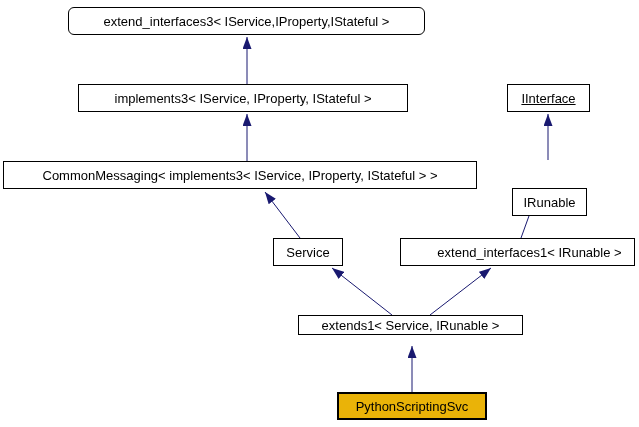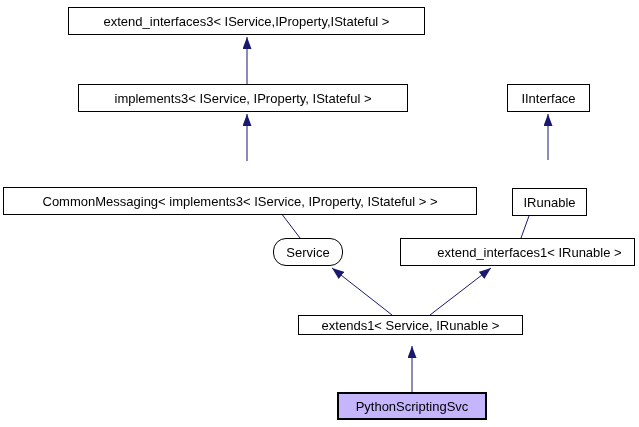--- a/index.html
+++ b/index.html
@@ -30,31 +30,31 @@
     box-sizing: border-box;
     border: 1px solid #000000;
     background: #ffffff;
     display: flex;
     align-items: center;
     justify-content: center;
     white-space: nowrap;
     cursor: pointer;
   }
   .node.highlight {
-    background: #c4b5fd;
+    background: #eab308;
     border-width: 2px;
     cursor: default;
   }
   
-  .n-extend3  { left: 68px;  top: 7px;   width: 357px; height: 28px; }
+  .n-extend3  { left: 68px;  top: 7px;   width: 357px; height: 28px; border-radius: 6px; }
   .n-impl3    { left: 78px;  top: 84px;  width: 330px; height: 28px; }
-  .n-iiface   { left: 507px; top: 84px;  width: 83px;  height: 28px; }
-  .n-commsg   { left: 3px;   top: 161px; width: 474px; height: 28px; margin-top: 26px; }
+  .n-iiface   { left: 507px; top: 84px;  width: 83px;  height: 28px; text-decoration: underline; }
+  .n-commsg   { left: 3px;   top: 161px; width: 474px; height: 28px; }
   .n-irun     { left: 512px; top: 160px; width: 75px;  height: 28px; margin-top: 28px; }
-  .n-service  { left: 273px; top: 238px; width: 70px;  height: 28px; border-radius: 13px; }
+  .n-service  { left: 273px; top: 238px; width: 70px;  height: 28px; }
   .n-extend1  { left: 400px; top: 238px; width: 235px; height: 28px; padding-left: 24px; }
   .n-extends1 { left: 298px; top: 315px; width: 225px; height: 20px; }
   .n-pysvc    { left: 337px; top: 392px; width: 150px; height: 28px; }
 </style>
 </head>
 <body>
 
 <div class="diagram">
 
   <svg class="edges-svg" width="639" height="427" viewBox="0 0 639 427" xmlns="http://www.w3.org/2000/svg">

